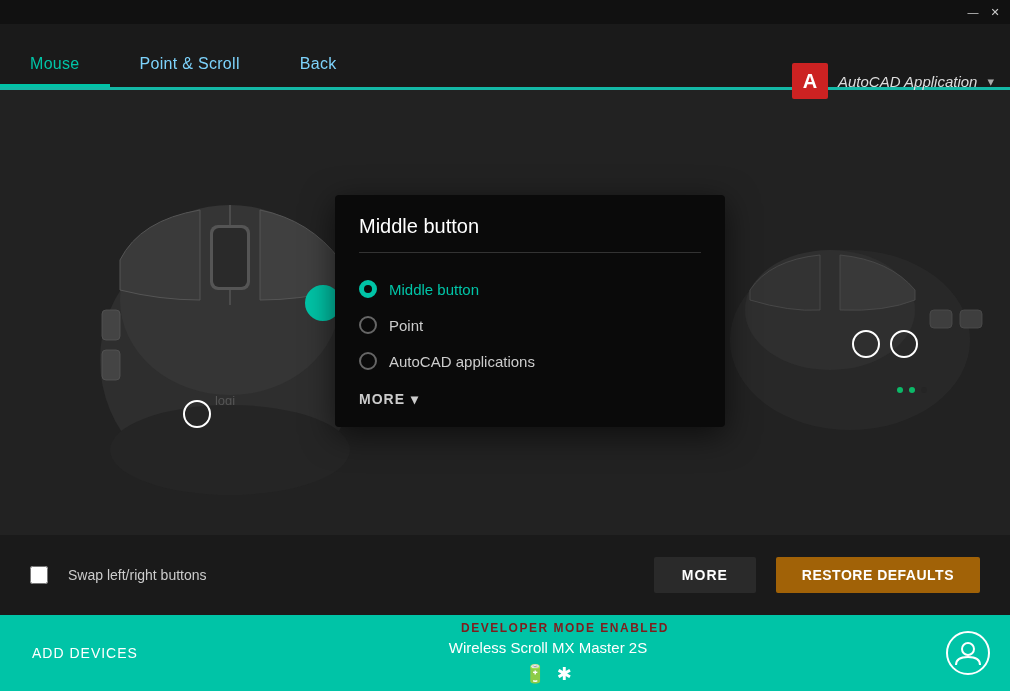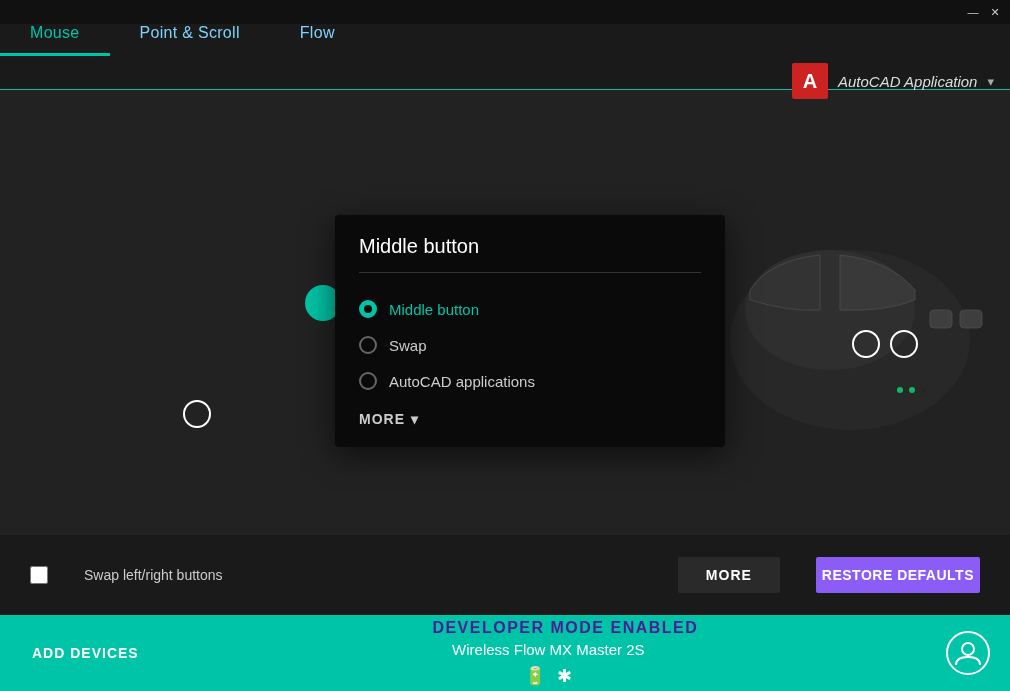--- a/index.html
+++ b/index.html
@@ -37,23 +37,23 @@
       background: transparent;
     }
 
     
     .nav {
       position: absolute;
       top: 24px; left: 0; right: 0;
       height: 66px;
       background: #1a1a1a;
       display: flex;
-      align-items: flex-start;
+      align-items: flex-end;
       padding-bottom: 0;
-      border-bottom: 1px solid #14b8a6;
+      border-bottom: 3px solid #14b8a6;
       z-index: 50;
     }
     .nav-tab {
       padding: 0 30px 14px 30px;
       color: #7dd3fc;
       font-size: 16px;
       cursor: pointer;
       position: relative;
       letter-spacing: 0.3px;
     }
@@ -177,21 +177,20 @@
     .dropdown-popup {
       position: absolute;
       left: 335px;
       top: 105px;
       width: 390px;
       background: #0a0a0a;
       border-radius: 4px;
       padding: 20px 24px 20px 24px;
       z-index: 200;
       box-shadow: 0 8px 32px rgba(0,0,0,0.6);
-      margin-top: 20px;
     }
     .dropdown-title {
       color: white;
       font-size: 20px;
       font-weight: 400;
       margin-bottom: 18px;
       padding-bottom: 14px;
       border-bottom: 1px solid #333;
     }
     .dropdown-option {
@@ -243,38 +242,38 @@
       height: 76px;
       background: #00c4a7;
       display: flex;
       align-items: center;
       padding: 0 20px;
       z-index: 50;
     }
     .add-devices-btn {
       color: white;
       font-size: 14px;
-      font-weight: 700;
+      font-weight: 400;
       letter-spacing: 1px;
       cursor: pointer;
       border: none;
       background: transparent;
       padding: 8px 12px;
     }
     .bottom-center {
       flex: 1;
       display: flex;
       flex-direction: column;
       align-items: center;
       justify-content: center;
       gap: 4px;
     }
     .dev-mode-label {
-      color: #4c1d95;
-      font-size: 16px;
+      color: #7f1d1d;
+      font-size: 12px;
       font-weight: 700;
       letter-spacing: 1.5px;
       margin-left: 34px;
     }
     .device-name {
       color: white;
       font-size: 15px;
       font-weight: 500;
     }
     .device-icons {
@@ -298,21 +297,21 @@
 
     
     .footer-controls {
       position: absolute;
       bottom: 76px; left: 0; right: 0;
       height: 80px;
       background: #1a1a1a;
       display: flex;
       align-items: center;
       padding: 0 30px;
-      gap: 36px;
+      gap: 20px;
     }
     .swap-checkbox {
       width: 18px;
       height: 18px;
       border: 2px solid #666;
       background: transparent;
       cursor: pointer;
       flex-shrink: 0;
     }
     .swap-label {
@@ -325,24 +324,24 @@
       color: white;
       border: none;
       padding: 10px 28px;
       font-size: 14px;
       font-weight: 600;
       letter-spacing: 1px;
       cursor: pointer;
       border-radius: 2px;
     }
     .btn-restore {
-      background: #8b5cf6;
+      background: #a16207;
       color: white;
       border: none;
-      padding: 10px 6px;
+      padding: 10px 26px;
       font-size: 14px;
       font-weight: 600;
       letter-spacing: 0.5px;
       cursor: pointer;
       border-radius: 2px;
     }
   </style>
 </head>
 <body>
 
@@ -352,32 +351,55 @@
 </div>
 
 <nav class="nav">
   <div class="nav-tab active">
     <span>Mouse</span>
   </div>
   <div class="nav-tab">
     <span>Point &amp; Scroll</span>
   </div>
   <div class="nav-tab">
-    <span>Flow</span>
+    <span>Back</span>
   </div>
 
   <div class="app-selector">
     <div class="app-icon">A</div>
     <span class="app-name">AutoCAD Application</span>
     <span class="app-chevron">▾</span>
   </div>
 </nav>
 
 <div class="main">
 
+  <div class="mouse-left">
+    <svg viewBox="0 0 340 360" width="340" height="360" xmlns="http://www.w3.org/2000/svg">
+
+      <ellipse cx="170" cy="220" rx="130" ry="130" fill="#2e2e2e"></ellipse>
+      <ellipse cx="170" cy="160" rx="110" ry="95" fill="#353535"></ellipse>
+
+      <path d="M60 120 Q80 80 140 70 L140 160 Q100 160 60 150 Z" fill="#3a3a3a" stroke="#555" stroke-width="1"></path>
+
+      <path d="M200 70 Q250 80 280 120 L280 150 Q240 160 200 160 Z" fill="#404040" stroke="#555" stroke-width="1"></path>
+
+      <line x1="170" y1="65" x2="170" y2="165" stroke="#555" stroke-width="1.5"></line>
+
+      <rect x="150" y="85" width="40" height="65" rx="8" fill="#555"></rect>
+      <rect x="153" y="88" width="34" height="59" rx="6" fill="#2a2a2a"></rect>
+
+      <rect x="42" y="170" width="18" height="30" rx="4" fill="#444" stroke="#555" stroke-width="0.8"></rect>
+      <rect x="42" y="210" width="18" height="30" rx="4" fill="#444" stroke="#555" stroke-width="0.8"></rect>
+
+      <text x="165" y="265" fill="#555" font-size="13" font-family="Arial" text-anchor="middle">logi</text>
+
+      <ellipse cx="170" cy="310" rx="120" ry="45" fill="#252525"></ellipse>
+    </svg>
+  </div>
 
   <div class="mouse-right">
     <svg viewBox="0 0 280 220" width="280" height="220" xmlns="http://www.w3.org/2000/svg">
       <ellipse cx="130" cy="110" rx="120" ry="90" fill="#2a2a2a"></ellipse>
       <ellipse cx="110" cy="80" rx="85" ry="60" fill="#323232"></ellipse>
 
       <path d="M30 60 Q50 30 100 25 L100 80 Q70 82 30 70 Z" fill="#363636" stroke="#555" stroke-width="0.8"></path>
       <path d="M120 25 Q170 30 195 60 L195 70 Q165 82 120 80 Z" fill="#3e3e3e" stroke="#555" stroke-width="0.8"></path>
 
       <rect x="210" y="80" width="22" height="18" rx="4" fill="#444" stroke="#555" stroke-width="0.8"></rect>
@@ -399,21 +421,21 @@
 
     <div class="dropdown-option selected">
       <div class="radio-outer selected">
         <div class="radio-inner"></div>
       </div>
       <span>Middle button</span>
     </div>
 
     <div class="dropdown-option">
       <div class="radio-outer"></div>
-      <span>Swap</span>
+      <span>Point</span>
     </div>
 
 
     <div class="dropdown-option">
       <div class="radio-outer"></div>
       <span>AutoCAD applications</span>
     </div>
 
     <div class="dropdown-more">
       <span>MORE</span>
@@ -428,21 +450,21 @@
   <span class="swap-label">Swap left/right buttons</span>
   <button class="btn-more">MORE</button>
   <button class="btn-restore">RESTORE DEFAULTS</button>
 </div>
 
 <div class="bottom-bar">
   <button class="add-devices-btn">ADD DEVICES</button>
 
   <div class="bottom-center">
     <span class="dev-mode-label">DEVELOPER MODE ENABLED</span>
-    <span class="device-name">Wireless Flow MX Master 2S</span>
+    <span class="device-name">Wireless Scroll MX Master 2S</span>
     <div class="device-icons">
       <span style="font-size:18px;">🔋</span>
       <span style="font-size:18px; color:white;">✱</span>
     </div>
   </div>
 
   <div class="bottom-avatar">
     <svg width="28" height="28" viewBox="0 0 28 28" xmlns="http://www.w3.org/2000/svg">
       <circle cx="14" cy="10" r="6" fill="none" stroke="white" stroke-width="2"></circle>
       <path d="M2 26 Q2 18 14 18 Q26 18 26 26" fill="none" stroke="white" stroke-width="2"></path>

